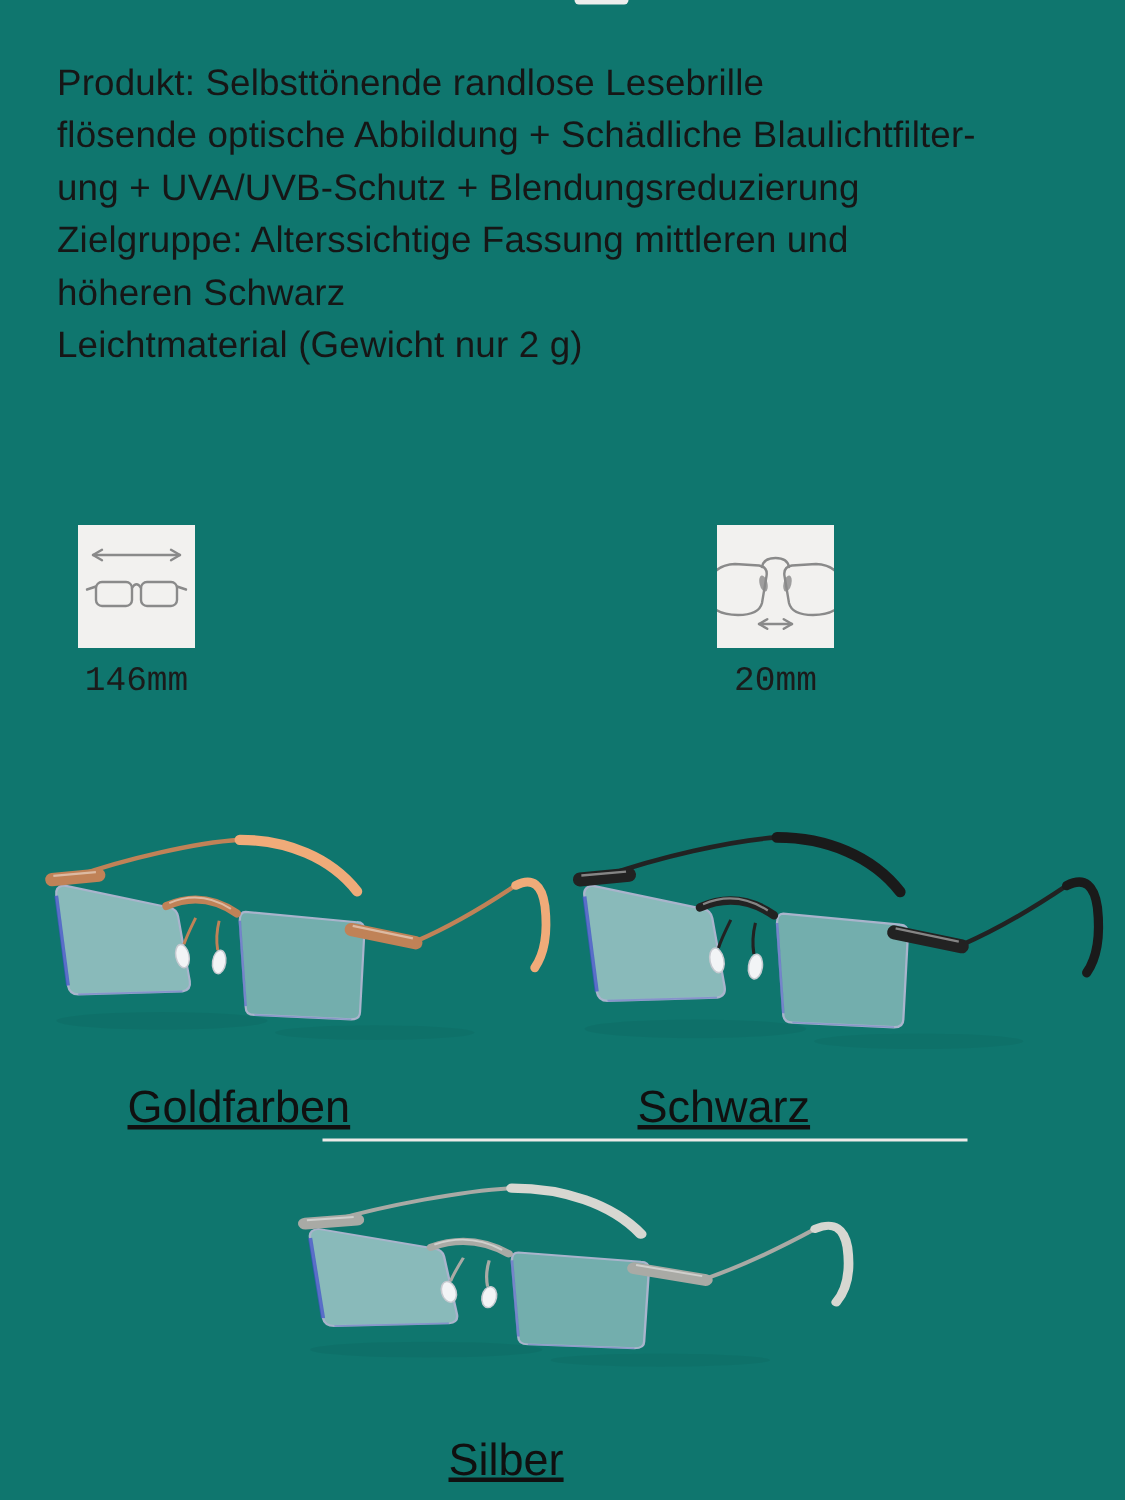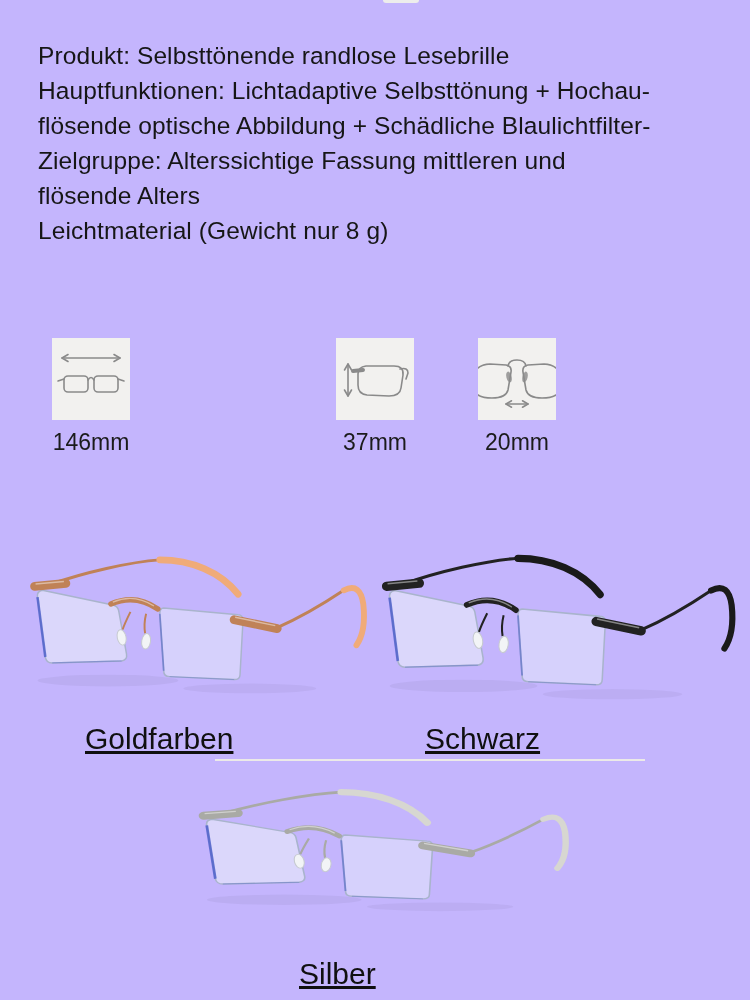--- a/index.html
+++ b/index.html
@@ -1,82 +1,70 @@
 <!DOCTYPE html>
 <html><head>
 <meta charset="utf-8">
 <style>
   html,body { margin:0; padding:0; background:#ffffff; }
   .canvas {
-    position:relative; width:750px; height:1000px; background:#c4b5fd;
+    position:relative; width:750px; height:1000px; background:#0f766e;
     overflow:hidden; font-family:"Liberation Sans", sans-serif; color:#161616;
   }
   .top-artifact {
     position:absolute; left:383px; top:0; width:36px; height:3px;
     background:#ededec; border-radius:0 0 4px 4px;
   }
   
   .description { position:absolute; left:38px; top:38px; font-size:24.5px; line-height:35px; }
   .desc-line { white-space:nowrap; letter-spacing:0.1px; }
   
-  .size-col { position:absolute; top:338px; width:78px; text-align:center; }
+  .size-col { position:absolute; top:350px; width:78px; text-align:center;font-family:Liberation Mono, monospace; }
   .size-tile { width:78px; height:82px; }
   .size-tile svg { display:block; width:78px; height:82px; }
   .size-label { margin-top:9px; font-size:23px; color:#1b1b1b; }
   .ico { fill:none; stroke:currentColor; stroke-width:1.6; stroke-linecap:round; stroke-linejoin:round; }
   .ico-thick { fill:none; stroke:currentColor; stroke-linecap:round; }
   
   .variant { position:absolute; }
   .variant svg { display:block; width:100%; height:100%; }
   .variant-label { position:absolute; font-size:30px; color:#101010; white-space:nowrap;text-decoration:underline; }
   .photo-divider { position:absolute; left:215px; top:759px; width:430px; height:2px; background:#eceae8; }
 </style>
 </head>
 <body>
 
 <div class="canvas">
 
   <div class="top-artifact"></div>
 
   <div class="description">
     <div class="desc-line">Produkt: Selbsttönende randlose Lesebrille</div>
-    <div class="desc-line">Hauptfunktionen: Lichtadaptive Selbsttönung + Hochau-</div>
     <div class="desc-line">flösende optische Abbildung + Schädliche Blaulichtfilter-</div>
+    <div class="desc-line">ung + UVA/UVB-Schutz + Blendungsreduzierung</div>
     <div class="desc-line">Zielgruppe: Alterssichtige Fassung mittleren und</div>
-    <div class="desc-line">flösende Alters</div>
-    <div class="desc-line">Leichtmaterial (Gewicht nur 8 g)</div>
+    <div class="desc-line">höheren Schwarz</div>
+    <div class="desc-line">Leichtmaterial (Gewicht nur 2 g)</div>
   </div>
 
   <div class="size-col" style="left:52px">
     <div class="size-tile" style="background: rgb(242, 241, 239); color: rgb(138, 138, 138);">
       <svg viewBox="0 0 78 82">
         <path class="ico" d="M10,20 L68,20"></path>
         <path class="ico" d="M10,20 l6,-3.5 M10,20 l6,3.5 M68,20 l-6,-3.5 M68,20 l-6,3.5"></path>
         <rect class="ico" x="12" y="38" width="24" height="16" rx="4"></rect>
         <rect class="ico" x="42" y="38" width="24" height="16" rx="4"></rect>
         <path class="ico" d="M36,42 Q39,37 42,42"></path>
         <path class="ico" d="M6,43 L12,41 M66,41 L72,43"></path>
       </svg>
     </div>
     <div class="size-label">146mm</div>
   </div>
 
 
-  <div class="size-col" style="left:336px">
-    <div class="size-tile" style="background: rgb(242, 241, 239); color: rgb(138, 138, 138);">
-      <svg viewBox="0 0 78 82">
-        <path class="ico" d="M12,26 L12,58"></path>
-        <path class="ico" d="M12,26 l-3.5,6 M12,26 l3.5,6 M12,58 l-3.5,-6 M12,58 l3.5,-6"></path>
-        <path class="ico" d="M30,28 L58,28 Q68,28 67,37 L65,50 Q64,58 53,58 L31,57 Q22,56 22,47 L22,36 Q22,29 30,28 Z"></path>
-        <path class="ico-thick" stroke-width="4" d="M17,33 L27,32"></path>
-        <path class="ico" d="M64,31 Q72,29 72,35 L70,41"></path>
-      </svg>
-    </div>
-    <div class="size-label">37mm</div>
-  </div>
 
   <div class="size-col" style="left:478px">
     <div class="size-tile" style="background: rgb(242, 241, 239); color: rgb(138, 138, 138);">
       <svg viewBox="0 0 78 82">
         <path class="ico" d="M-6,50 Q-8,27 12,26 L28,27 Q34,28 33,34 L30,52 Q28,60 14,60 Q-2,60 -6,50"></path>
         <path class="ico" d="M84,50 Q86,27 66,26 L50,27 Q44,28 45,34 L48,52 Q50,60 64,60 Q80,60 84,50"></path>
         <path class="ico" d="M30,28 Q31,22 39,22 Q47,22 48,28"></path>
         <ellipse cx="31" cy="39" rx="2.6" ry="5.5" fill="currentColor" opacity="0.8" transform="rotate(-14 31 39)"></ellipse>
         <ellipse cx="47" cy="39" rx="2.6" ry="5.5" fill="currentColor" opacity="0.8" transform="rotate(14 47 39)"></ellipse>
         <path class="ico" d="M28,66 L50,66"></path>

